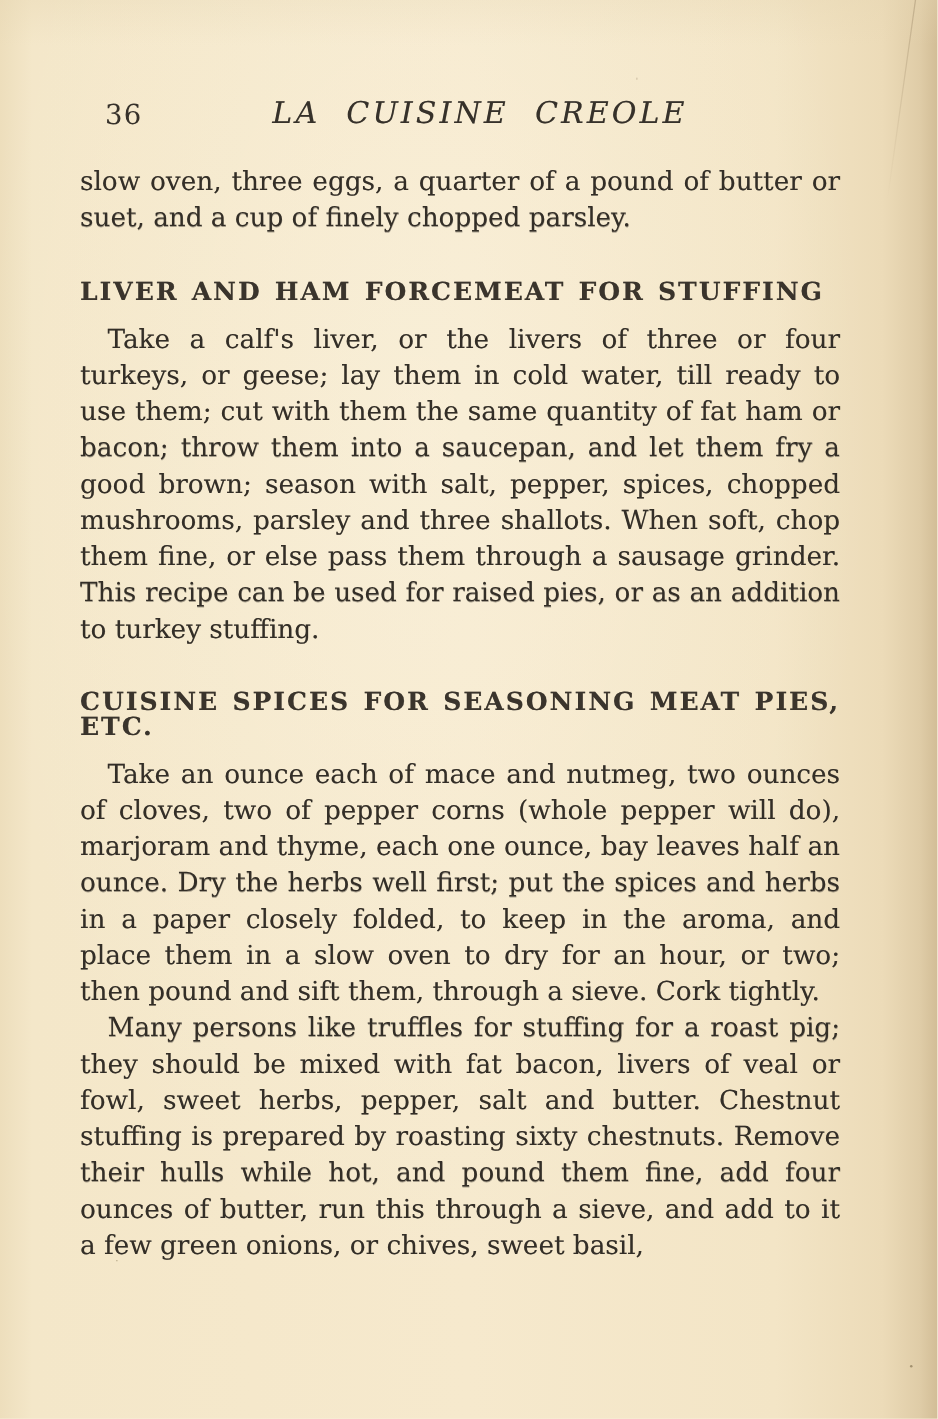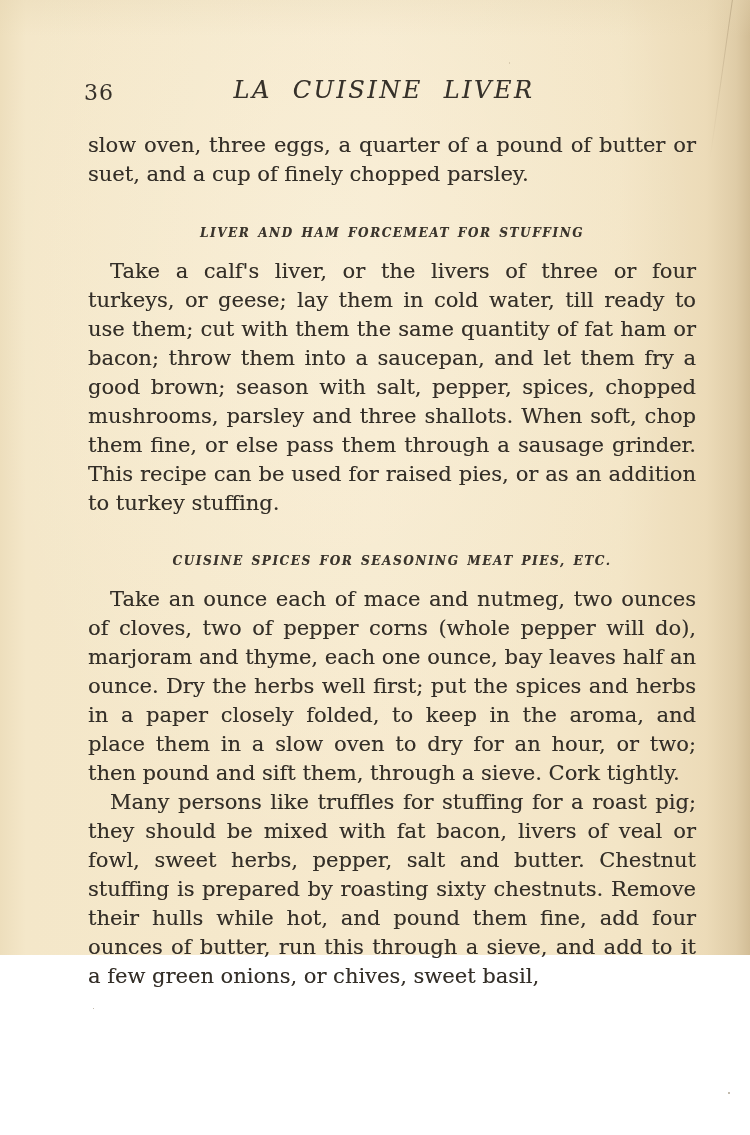--- a/index.html
+++ b/index.html
@@ -5,21 +5,21 @@
   * { margin: 0; padding: 0; box-sizing: border-box; }
   html, body { width: 750px; height: 1135px; }
   body {
     font-family: "DejaVu Serif", "Liberation Serif", serif;
     overflow: hidden;
   }
 
   .scan {
     position: relative;
     width: 750px;
-    height: 955px;
+    height: 1135px;
     background:
       radial-gradient(ellipse at 45% 30%, rgba(255, 251, 238, 0.30), rgba(255,255,255,0) 62%),
       linear-gradient(180deg, rgba(230,214,178,0.35) 0px, rgba(230,214,178,0) 36px),
       linear-gradient(90deg, #eddebc 0px, #f4e7c9 26px, #f6e9cd 50%, #f3e5c6 620px, #ecdbb8 706px, #dfcca7 736px, #d2bd96 750px),
       #f4e7ca;
     color: #332e27;
   }
 
   
   .crease {
@@ -64,59 +64,57 @@
     font-size: 24px;
     letter-spacing: 2.5px;
     word-spacing: 0.45em;
     color: #36312a;
     text-shadow: 0.2px 0.2px 0.4px rgba(54,49,42,0.45);
   }
 
   .text-block {
     position: absolute;
     top: 131px;
-    left: 88px;
+    left: 64px;
     width: 608px;
     font-size: 21px;
     line-height: 29px;
     text-align: justify;
     text-shadow: 0.2px 0.2px 0.35px rgba(51,46,39,0.40);
   }
 
   .para { text-indent: 22px; }
   .para.continuation { text-indent: 0; }
 
   .section-heading {
     margin-top: 33px;
     margin-bottom: 14px;
-    text-align: center;
     text-indent: 0;
-    font-size: 12px;
+    font-size: 20px;
     line-height: 20px;
     letter-spacing: 1.6px;
     word-spacing: 2px;
     color: #3a342c;
     text-shadow: 0.2px 0.2px 0.4px rgba(58,52,44,0.5);
-    font-style: italic;
   }
   .section-heading.first { margin-top: 34px; }
 </style>
 </head>
 <body>
 
 <div class="scan">
 
   <div class="crease"></div>
   <div class="speck s1"></div>
   <div class="speck s2"></div>
   <div class="speck s3"></div>
 
   <header class="page-header">
     <span class="page-number">36</span>
-    <span class="running-title">LA CUISINE LIVER</span>
+    <span class="running-title">LA CUISINE CREOLE</span>
   </header>
 
   <main class="text-block">
 
     <p class="para continuation">slow oven, three eggs, a quarter of a pound of butter or suet, and a cup of finely chopped parsley.</p>
 
     <h2 class="section-heading first">LIVER AND HAM FORCEMEAT FOR STUFFING</h2>
     <p class="para">Take a calf's liver, or the livers of three or four turkeys, or geese; lay them in cold water, till ready to use them; cut with them the same quantity of fat ham or bacon; throw them into a saucepan, and let them fry a good brown; season with salt, pepper, spices, chopped mushrooms, parsley and three shallots. When soft, chop them fine, or else pass them through a sausage grinder.  This recipe can be used for raised pies, or as an addition to turkey stuffing.</p>
 
     <h2 class="section-heading">CUISINE SPICES FOR SEASONING MEAT PIES, ETC.</h2>

